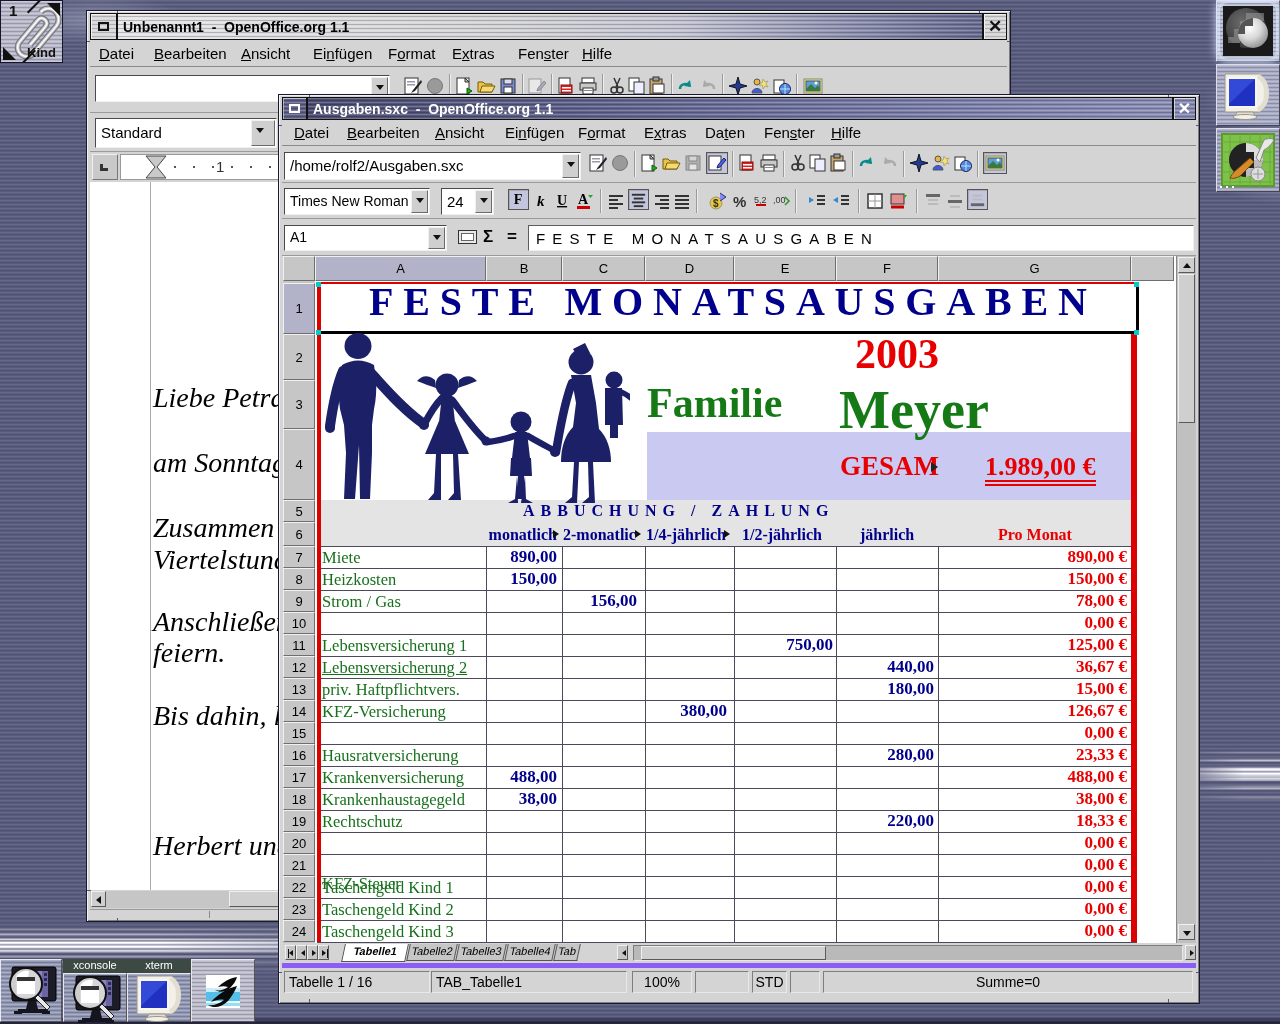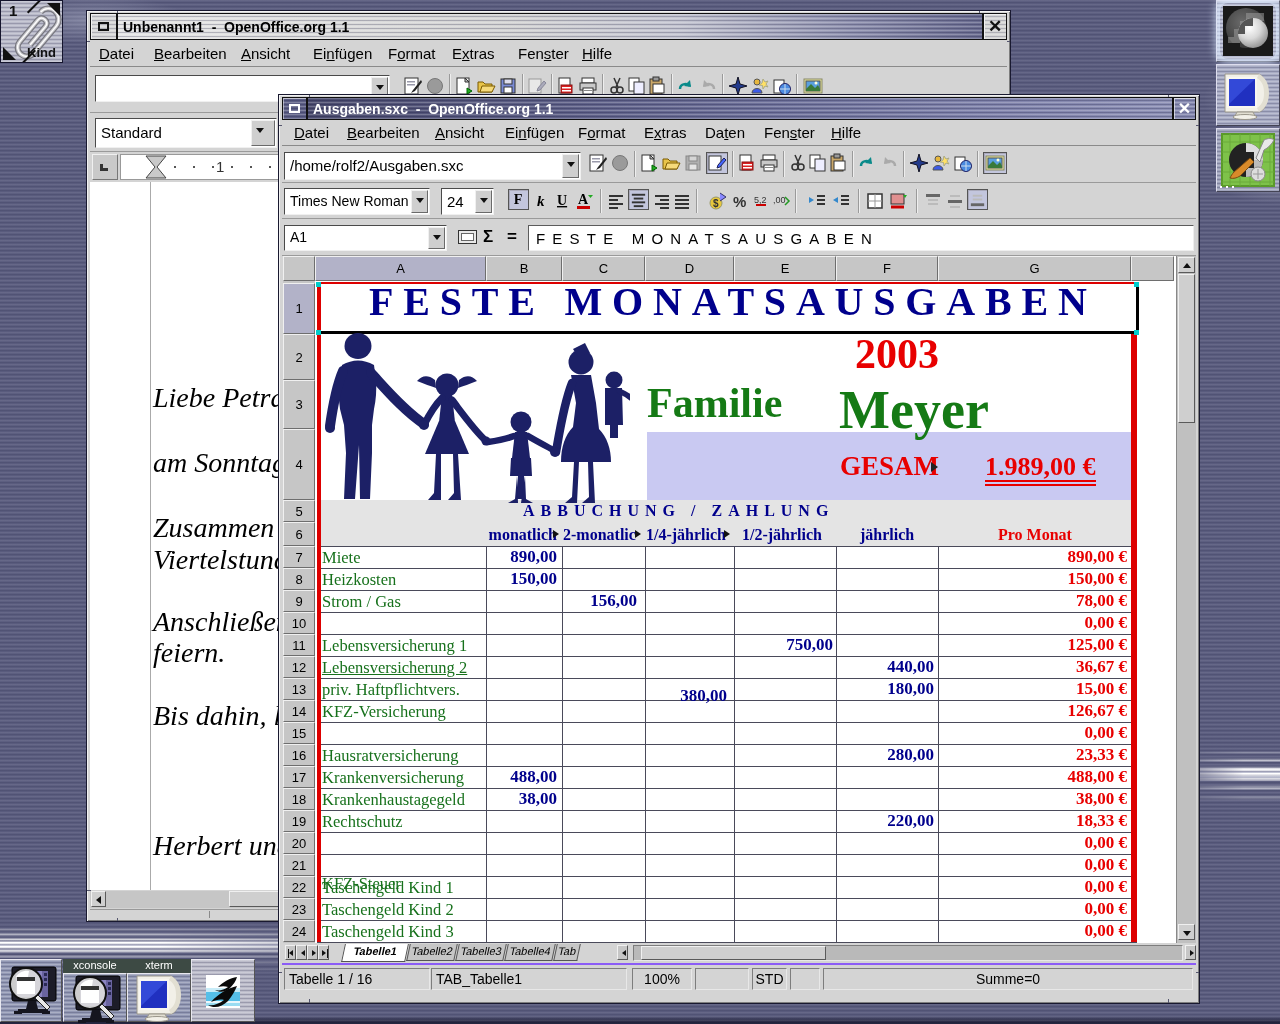--- a/index.html
+++ b/index.html
@@ -634,21 +634,21 @@
 <div class="rh" style="top:400px;height:22px;">12</div>
 <div class="lab" style="top:402px;text-decoration:underline;">Lebensversicherung 2</div>
 <div class="num" style="left:556px;top:401px;width:95px;">440,00</div>
 <div class="eur" style="top:401px;">36,67&nbsp;€</div>
 <div class="rh" style="top:422px;height:22px;">13</div>
 <div class="lab" style="top:424px;">priv. Haftpflichtvers.</div>
 <div class="num" style="left:556px;top:423px;width:95px;">180,00</div>
 <div class="eur" style="top:423px;">15,00&nbsp;€</div>
 <div class="rh" style="top:444px;height:22px;">14</div>
 <div class="lab" style="top:446px;">KFZ-Versicherung</div>
-<div class="num" style="left:366px;top:430px;width:78px;">380,00</div>
+<div class="num" style="left:366px;top:445px;width:78px;">380,00</div>
 <div class="eur" style="top:445px;">126,67&nbsp;€</div>
 <div class="rh" style="top:466px;height:22px;">15</div>
 <div class="eur" style="top:467px;">0,00&nbsp;€</div>
 <div class="rh" style="top:488px;height:22px;">16</div>
 <div class="lab" style="top:490px;">Hausratversicherung</div>
 <div class="num" style="left:556px;top:489px;width:95px;">280,00</div>
 <div class="eur" style="top:489px;">23,33&nbsp;€</div>
 <div class="rh" style="top:510px;height:22px;">17</div>
 <div class="lab" style="top:512px;">Krankenversicherung</div>
 <div class="num" style="left:204px;top:511px;width:70px;">488,00</div>
@@ -713,21 +713,21 @@
           <span class="arr" style="left:4px;top:4px;border:3px solid transparent;border-right:4px solid #111;border-left:none;"></span>
         </div>
 <div class="track" style="left:350px;top:1px;width:550px;height:16px;">
   <div class="thumb" style="left:7px;top:0px;width:185px;height:14px;"></div>
 </div>
 <div class="tnav" style="left:902px;top:1px;">
           <span class="arr" style="left:4px;top:4px;border:3px solid transparent;border-left:4px solid #111;border-right:none;"></span>
         </div>
 
     </div>
-    <div id="status" style="position:absolute;left:0;top:866px;right:0;height:29px;background:#d4d4d4;border-top:2px solid #8b5cf6;">
+    <div id="status" style="position:absolute;left:0;top:866px;right:0;height:29px;background:#d4d4d4;border-top:5px solid #8b5cf6;">
 
 <div class="sp" style="left:2px;width:146px;"><span style="margin-left:4px;">Tabelle 1 / 16</span></div>
 <div class="sp" style="left:149px;width:196px;"><span style="margin-left:4px;">TAB_Tabelle1</span></div>
 <div class="sp" style="left:350px;width:60px;text-align:center;">100%</div>
 <div class="sp" style="left:413px;width:54px;"></div>
 <div class="sp" style="left:470px;width:35px;text-align:center;">STD</div>
 <div class="sp" style="left:508px;width:30px;"></div>
 <div class="sp" style="left:541px;width:370px;text-align:center;">Summe=0</div>
 
     </div>

